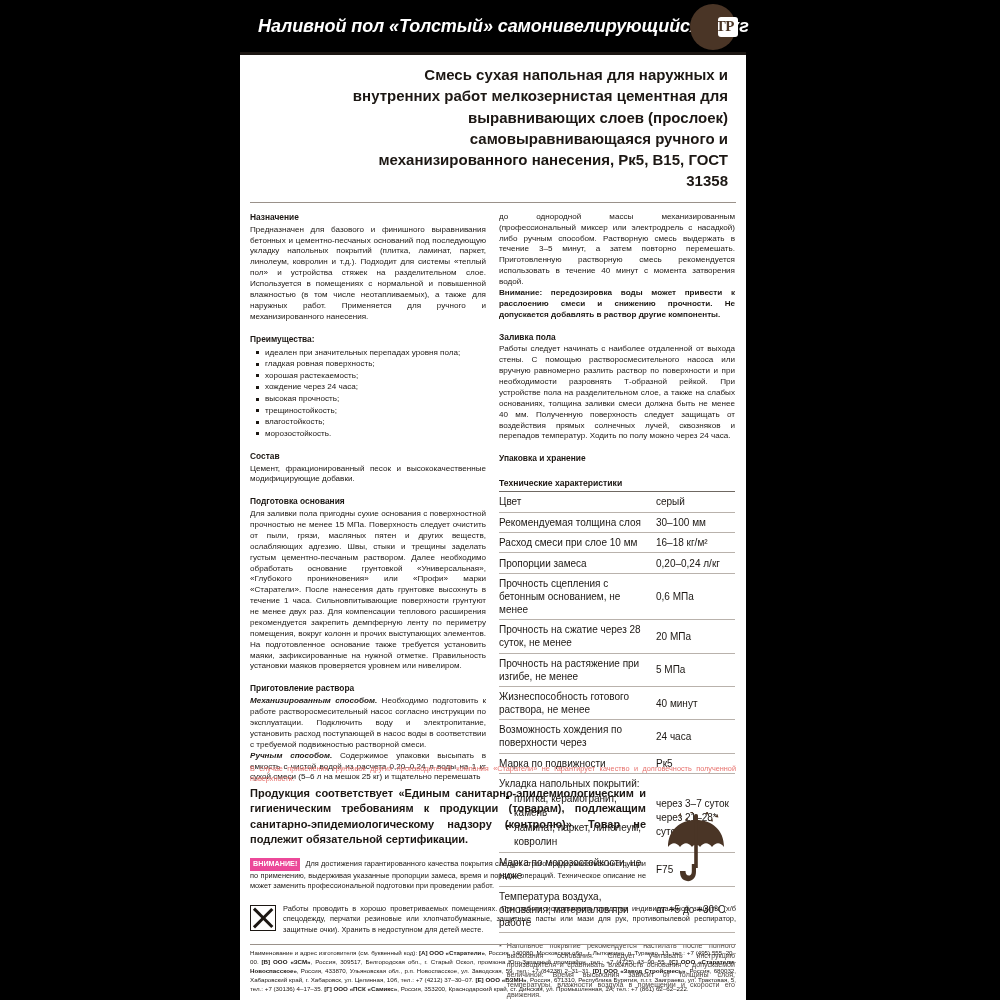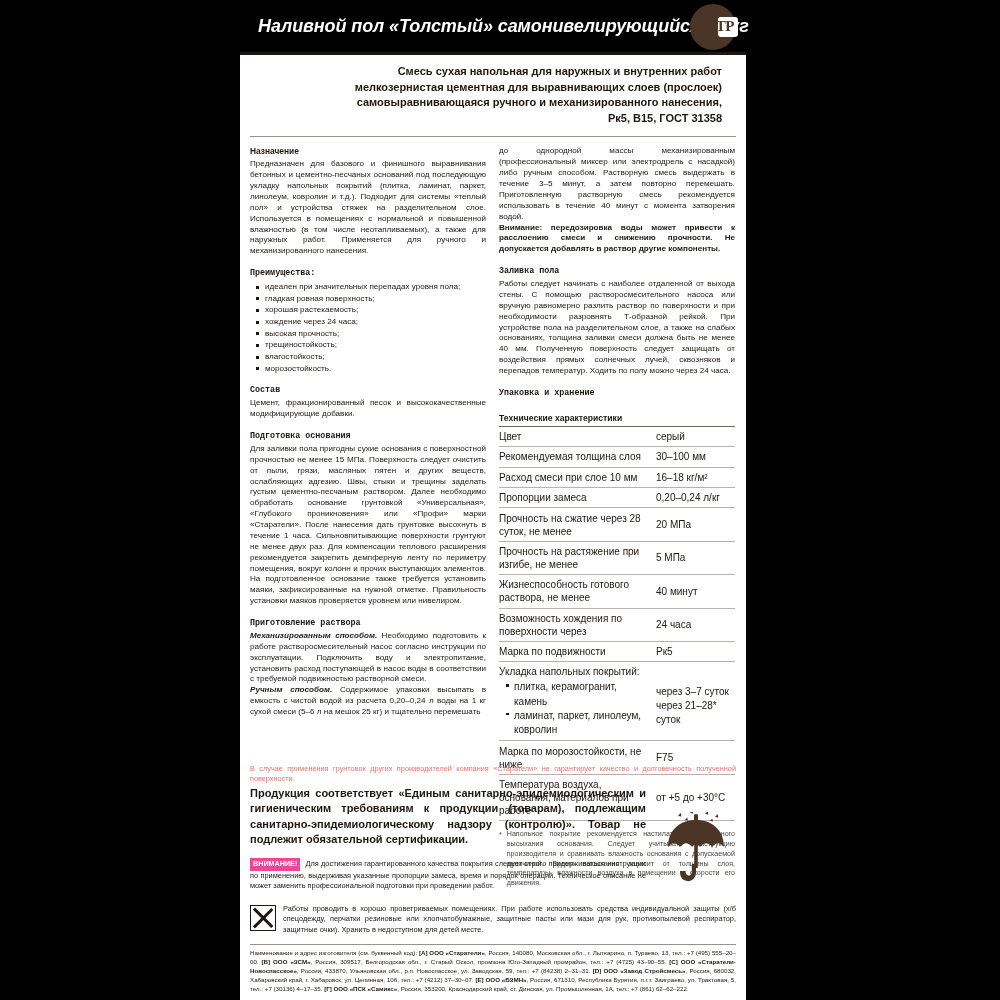--- a/index.html
+++ b/index.html
@@ -75,24 +75,24 @@
   }
   .rule-under-header {
     height: 3px;
     background: #1c1713;
     margin: 0 0 0 0;
   }
 
   
   .subtitle {
     text-align: right;
-    font-size: 11px;
+    font-size: 15px;
     font-weight: bold;
     line-height: 1.42;
-    padding: 9px 24px 10px 110px;
+    padding: 9px 18px 10px 110px;
     color: #1c1713;
   }
   .rule-thin {
     height: 1px;
     background: #9a918a;
     margin: 0 10px;
   }
 
   
   .columns {
@@ -101,21 +101,21 @@
     padding: 9px 7px 0 10px;
   }
   .col { width: 236px; }
 
   h3.sec {
     font-size: 8.4px;
     font-weight: bold;
     margin: 0 0 2px 0;
     line-height: 1.3;
   }
-  h3.sec.gap { margin-top: 11px; font-family: Liberation Mono, monospace; }
+  h3.sec.gap { margin-top: 11px; }
 
   p.body {
     font-size: 8.1px;
     line-height: 1.345;
     margin: 0 0 0 0;
     text-align: justify;
     color: #1c1713;
   }
   p.body b { font-weight: bold; }
   p.body i { font-style: italic; font-weight: bold; }
@@ -347,20 +347,24 @@
                 <td>Рекомендуемая толщина слоя</td>
                 <td class="val">30–100 мм</td>
               </tr>
             <tr>
                 <td>Расход смеси при слое 10 мм</td>
                 <td class="val">16–18 кг/м²</td>
               </tr>
             <tr>
                 <td>Пропорции замеса</td>
                 <td class="val">0,20–0,24 л/кг</td>
+              </tr>
+            <tr>
+                <td>Прочность сцепления с бетонным основанием, не менее</td>
+                <td class="val">0,6 МПа</td>
               </tr>
             <tr>
                 <td>Прочность на сжатие через 28 суток, не менее</td>
                 <td class="val">20 МПа</td>
               </tr>
             <tr>
                 <td>Прочность на растяжение при изгибе, не менее</td>
                 <td class="val">5 МПа</td>
               </tr>
             <tr>

